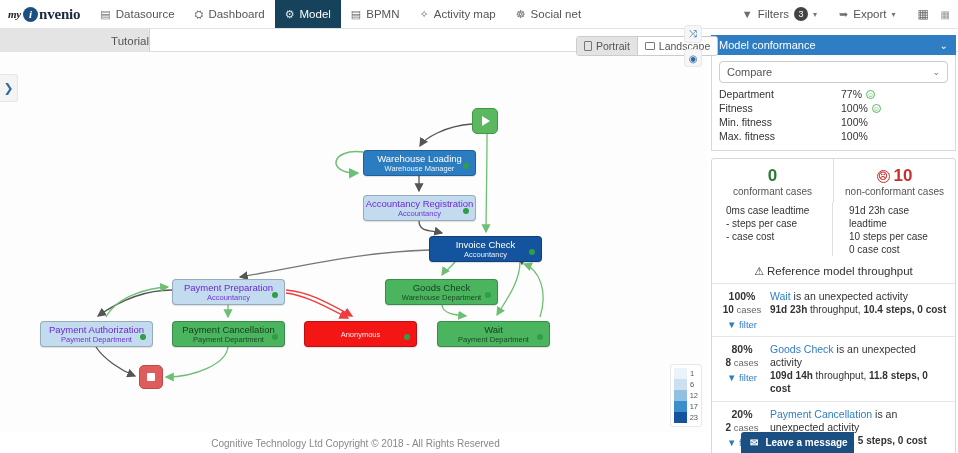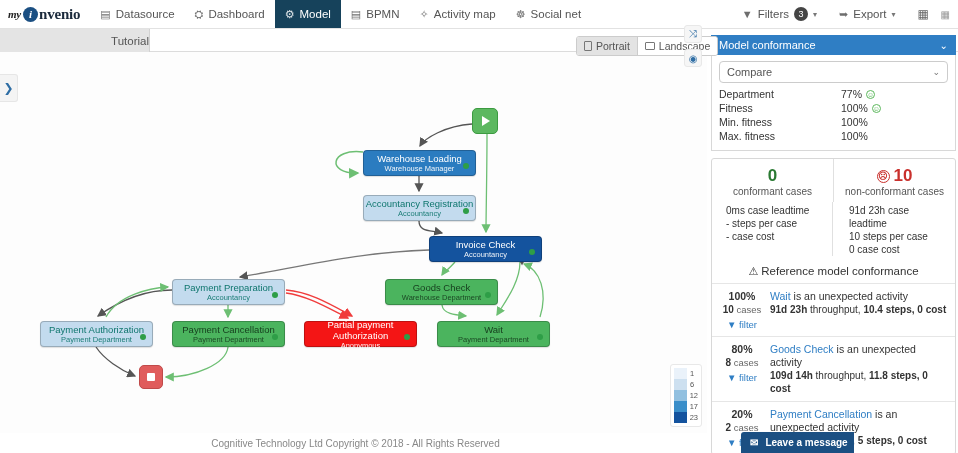--- a/index.html
+++ b/index.html
@@ -113,21 +113,21 @@
     display: flex; flex-direction: column; align-items: center; justify-content: center;
     box-shadow: 0 1px 1px rgba(0,0,0,.12); cursor: pointer;
   }
   .node .nlabel { font-size: 9.5px; line-height: 11px; text-align: center; }
   .node .nsub { font-size: 7.5px; line-height: 9px; text-align: center; opacity: .92; }
   .node .dot {
     position: absolute; right: 6px; bottom: 6px;
     width: 6px; height: 6px; border-radius: 50%; background: #2e9e47;
   }
   .n-mid   { background: #2b7cc0; color: #fff; }
-  .n-light { background: #c3dbee; color: #0f766e; }
+  .n-light { background: #c3dbee; color: #6d28d9; }
   .n-dark  { background: #14539e; color: #fff; }
   .n-green { background: #4bb45e; color: #17401f; }
   .n-red   { background: #f41515; color: #fff; }
 
   .startnode {
     position: absolute; width: 26px; height: 26px; border-radius: 5px;
     background: #5cb860; border: 1px solid #3c9b41;
     display: flex; align-items: center; justify-content: center; cursor: pointer;
   }
   .startnode .tri {
@@ -390,21 +390,20 @@
       <span class="dot"></span>
     </div>
 
     <div class="node n-green" style="left:172px; top:269px; width:113px; height:26px;">
       <span class="nlabel">Payment Cancellation</span>
       <span class="nsub">Payment Department</span>
       <span class="dot"></span>
     </div>
 
     <div class="node n-red" style="left:304px; top:269px; width:113px; height:26px;">
-      <span class="nlabel">Partial payment Authorization</span>
       <span class="nsub">Anonymous</span>
       <span class="dot"></span>
     </div>
 
     <div class="node n-green" style="left:437px; top:269px; width:113px; height:26px;">
       <span class="nlabel">Wait</span>
       <span class="nsub">Payment Department</span>
       <span class="dot"></span>
     </div>
 
@@ -514,21 +513,21 @@
           <div class="stat-line">- case cost</div>
         </div>
         <div class="stat-d">
           <div class="stat-line">91d 23h case leadtime</div>
           <div class="stat-line">10 steps per case</div>
           <div class="stat-line">0 case cost</div>
         </div>
       </div>
 
       <div class="viol-head">
-        <span class="warn">⚠</span><span>Reference model conformance</span>
+        <span class="warn">⚠</span><span>Reference model throughput</span>
       </div>
 
       <div class="viol">
         <div class="viol-left">
           <div class="viol-pct">100%</div>
           <div class="viol-cases">
             <b>10</b>
             <span>cases</span>
           </div>
           <div class="viol-filter">

